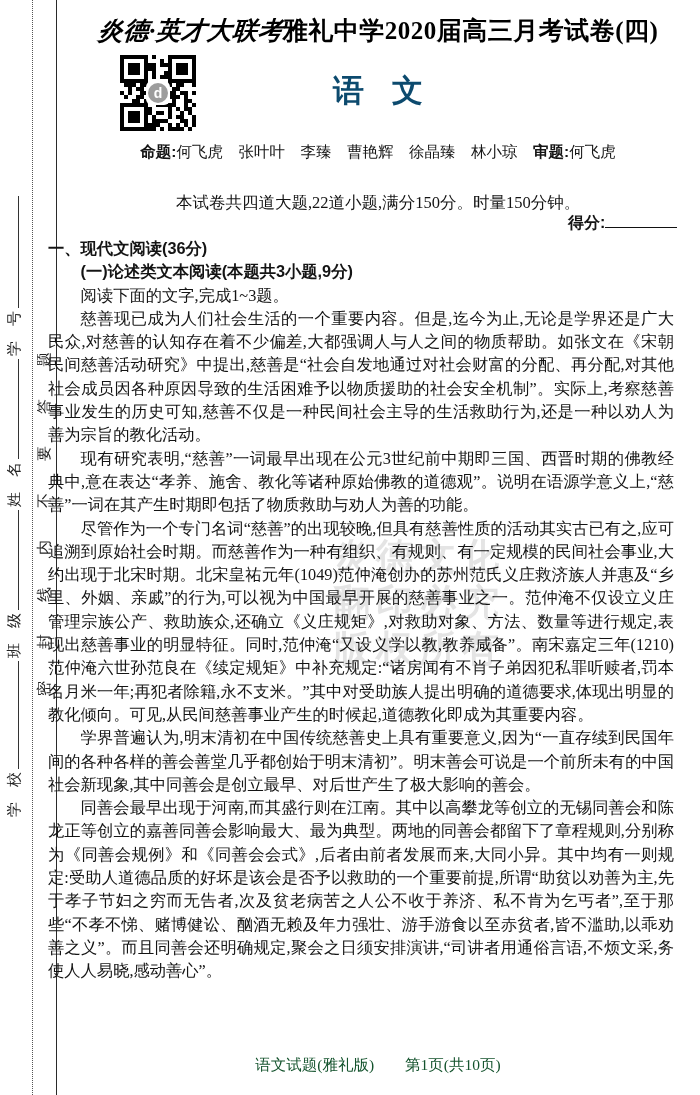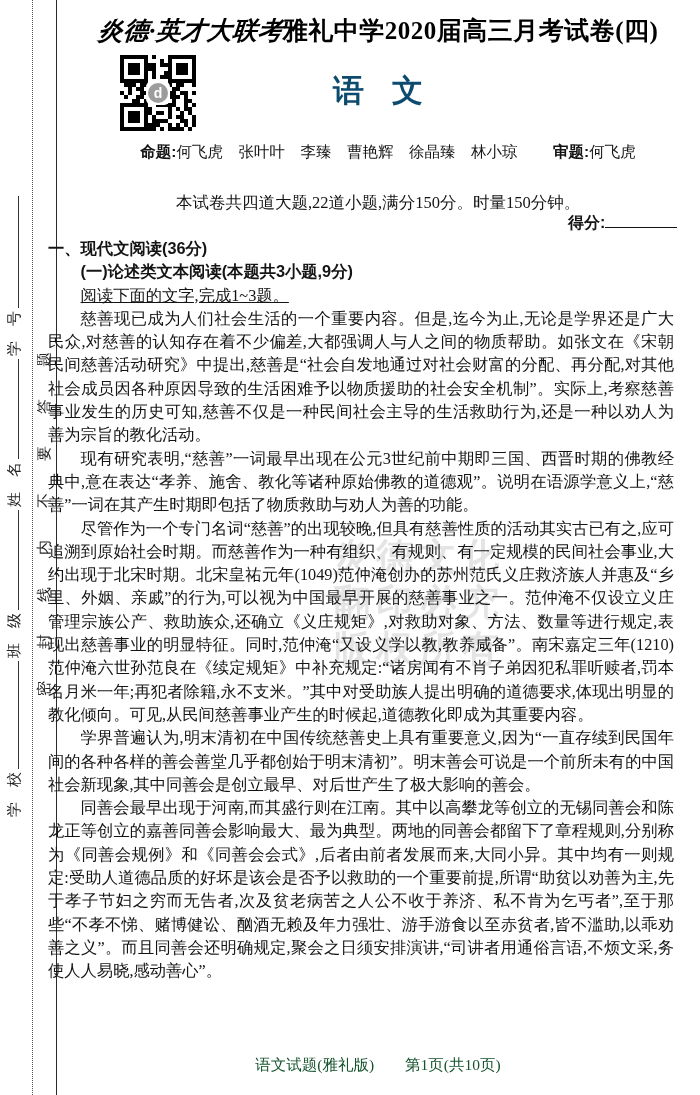--- a/index.html
+++ b/index.html
@@ -50,39 +50,39 @@
   }
   .subject-title{
     position:absolute; left:62px; top:70px; width:632px; text-align:center;
     font-size:31px; font-weight:bold; letter-spacing:0.9em; text-indent:0.9em;
     color:#0c4a6e; white-space:nowrap;
   }
   .setters-line{
     position:absolute; left:62px; top:142px; width:632px; text-align:center;
     font-size:15.5px; white-space:nowrap;
   }
-  .setters-line b{font-family:"Liberation Sans","DejaVu Sans",sans-serif;margin-left:20px;}
+  .setters-line b{font-family:"Liberation Sans","DejaVu Sans",sans-serif;}
   .exam-info{
     position:absolute; left:62px; top:192px; width:632px; text-align:center;
     font-size:16.5px; white-space:nowrap;
   }
   .score-line{
     position:absolute; left:568px; top:212px; font-size:16px; font-weight:bold;
     font-family:"Liberation Sans","DejaVu Sans",sans-serif;
   }
   .score-blank{display:inline-block; width:72px; height:15px; border-bottom:1.5px solid #111;}
   
   .body-text{
     position:absolute; left:48px; top:237px; width:626px; height:816px; overflow:hidden;
     font-size:16.3px; line-height:23.3px; text-align:justify; word-break:break-all;
     z-index:2;
   }
   .h-section{font-weight:bold; font-family:"Liberation Sans","DejaVu Sans",sans-serif;}
   .h-subsection{font-weight:bold; text-indent:2em; font-family:"Liberation Sans","DejaVu Sans",sans-serif;}
-  .instruction{text-indent:2em;text-decoration:underline;}
+  .instruction{text-indent:2em;}
   .para{text-indent:2em; margin:0;}
   
   .watermark{
     position:absolute; left:318px; top:534px; z-index:1;
     color:rgba(90,90,90,0.16); font-size:37px; line-height:46px;
     letter-spacing:6px; font-weight:bold; text-align:center; white-space:nowrap;
     pointer-events:none;
     margin-left:15px;
   }
   

